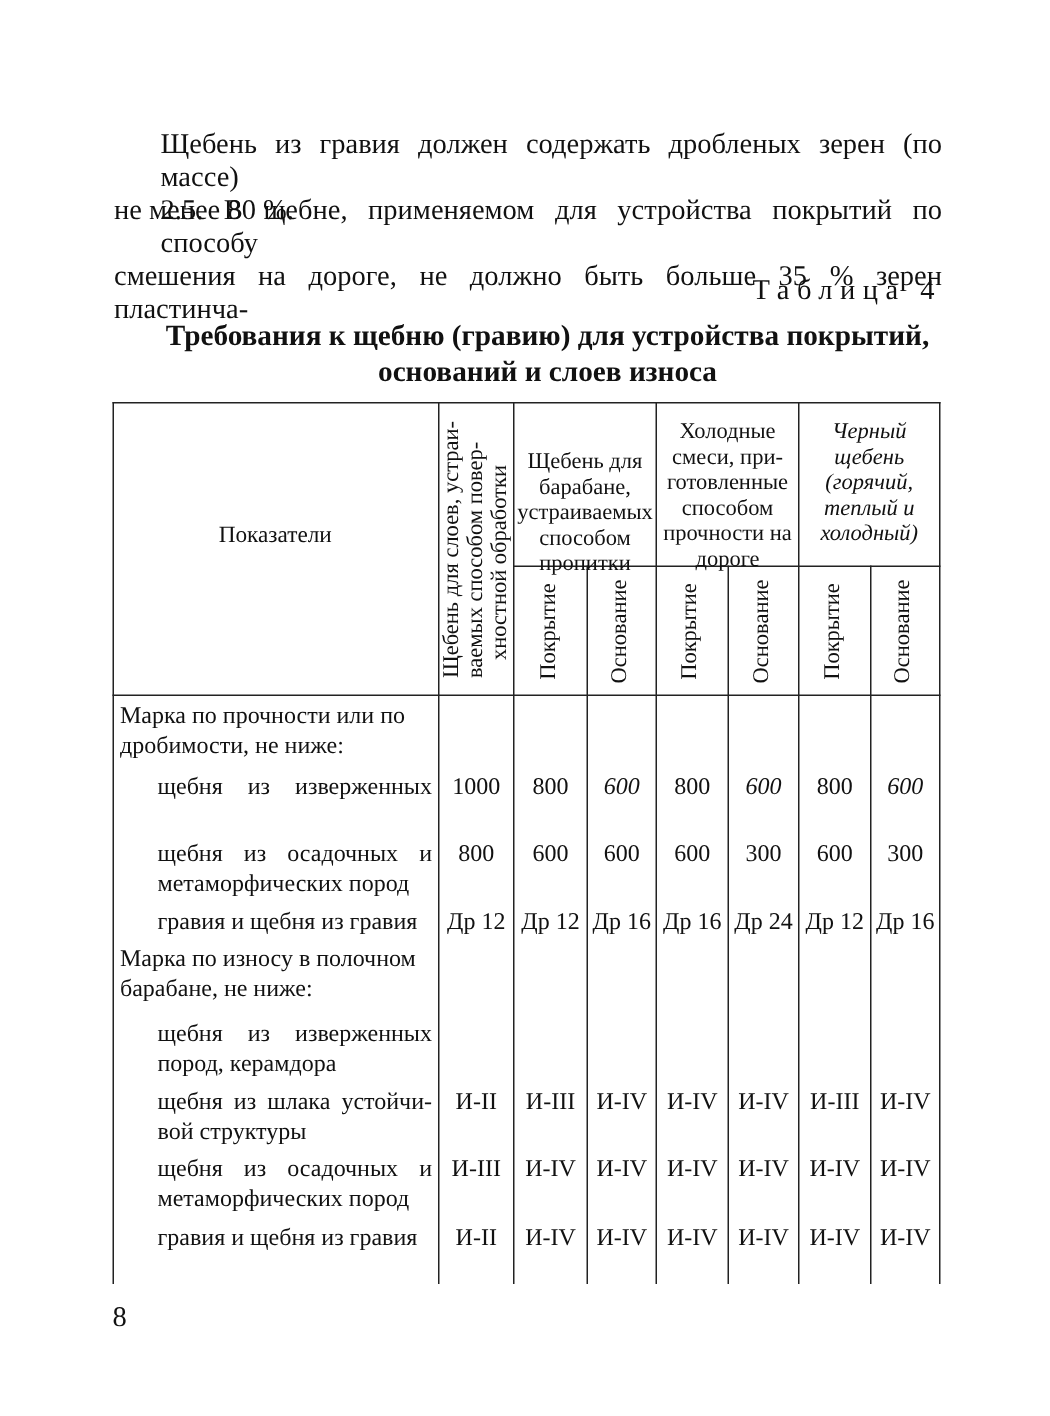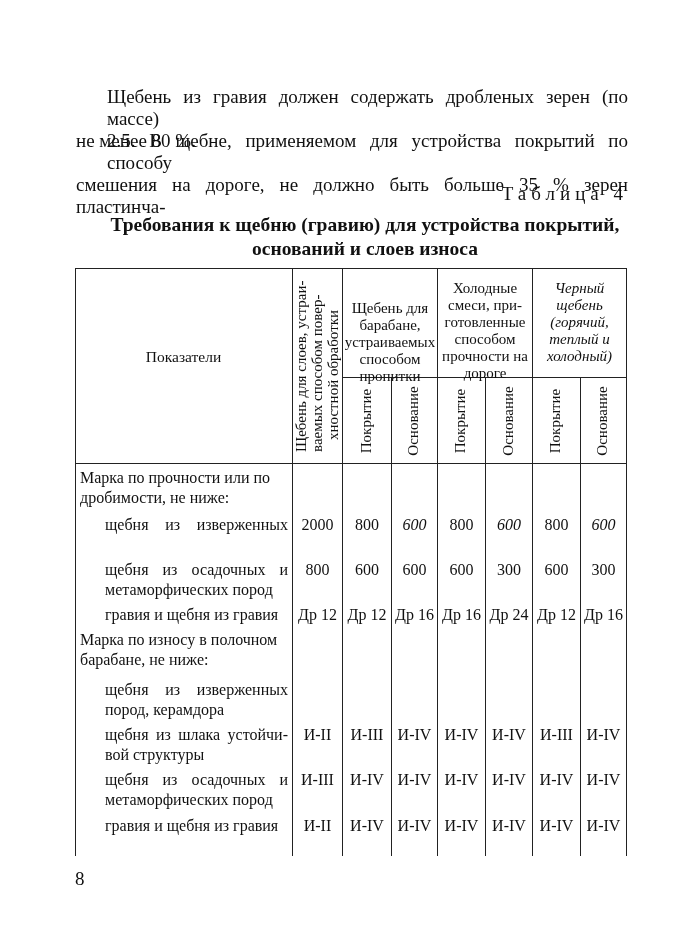--- a/index.html
+++ b/index.html
@@ -127,21 +127,21 @@
     <div style="text-align:justify;text-align-last:justify;">щебня из изверженных</div>
   </div>
   <div class="rowtxt" style="left:30px; width:183px; top:292px;">
     <div style="text-align:justify;text-align-last:justify;">щебня из осадочных и</div>
     <div>метаморфических пород</div>
   </div>
   <div class="rowtxt" style="left:30px; width:186px; top:337px;">
     <div>гравия и щебня из гравия</div>
   </div>
 
-  <div class="val" style="left:218px; width:49px; top:247px;">2000</div>
+  <div class="val" style="left:218px; width:49px; top:247px;">1000</div>
   <div class="val" style="left:268px; width:48px; top:247px;">800</div>
   <div class="val" style="left:317px; width:45px; top:247px; font-style:italic;">600</div>
   <div class="val" style="left:363px; width:47px; top:247px;">800</div>
   <div class="val" style="left:411px; width:46px; top:247px; font-style:italic;">600</div>
   <div class="val" style="left:458px; width:47px; top:247px;">800</div>
   <div class="val" style="left:506px; width:45px; top:247px; font-style:italic;">600</div>
 
   <div class="val" style="left:218px; width:49px; top:292px;">800</div>
   <div class="val" style="left:268px; width:48px; top:292px;">600</div>
   <div class="val" style="left:317px; width:45px; top:292px;">600</div>

